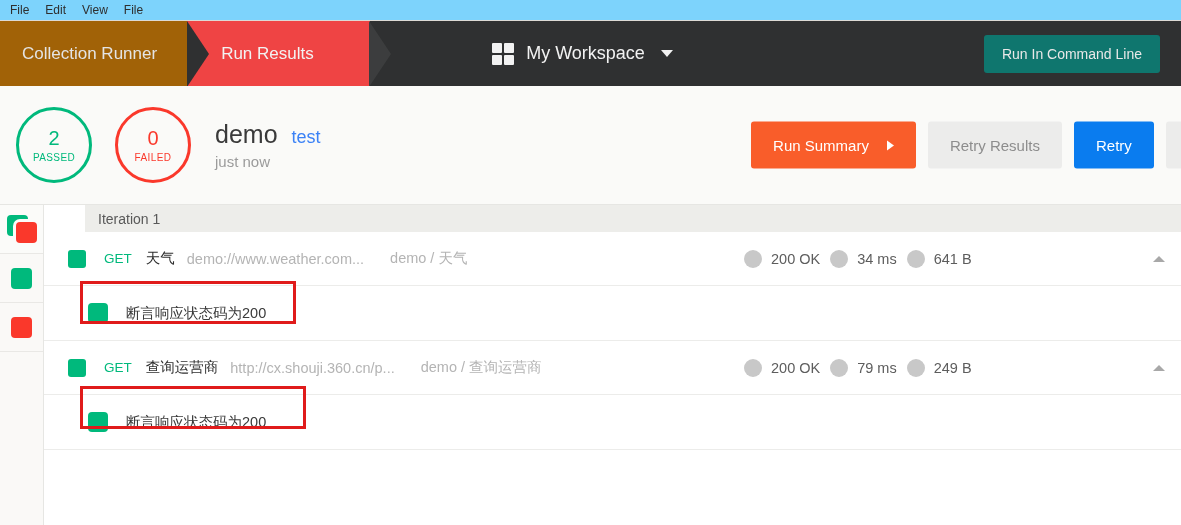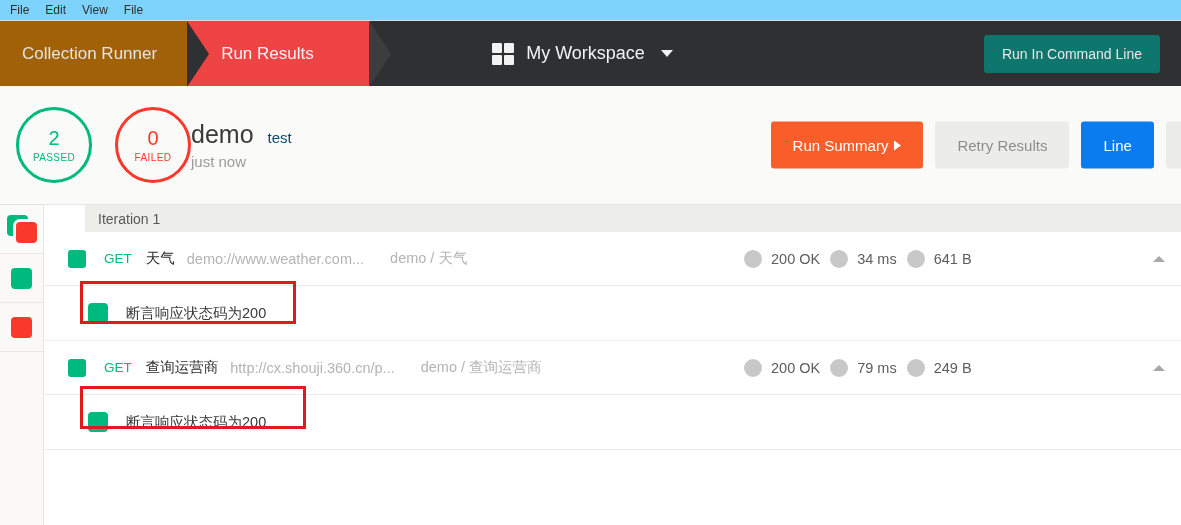--- a/index.html
+++ b/index.html
@@ -144,24 +144,24 @@
     align-items: center;
     justify-content: center;
     margin-left: 16px;
   }
   .stat.fail { border-color: #fa382b; margin-left: 23px; }
   .stat .num { font-size: 20px; line-height: 20px; color: #00b97c; }
   .stat.fail .num { color: #fa382b; }
   .stat .lbl { font-size: 10px; letter-spacing: .4px; color: #00b97c; margin-top: 4px; }
   .stat.fail .lbl { color: #fa382b; }
 
-  .runinfo { }
+  .runinfo { margin-left: 24px; }
   .runinfo-top { display: flex; align-items: baseline; gap: 14px; }
   .run-name { font-size: 25px; color: #3a3a3a; }
-  .run-env { font-size: 15px; color: #0c4a6e; }
+  .run-env { font-size: 18px; color: #3b82f6; }
   .run-time { font-size: 15px; color: #9b9b9b; margin-top: 4px; }
 
   .actions {
     position: absolute;
     right: -48px;
     top: 50%;
     transform: translateY(-50%);
     display: flex;
     align-items: center;
     gap: 12px;
@@ -170,21 +170,21 @@
     border: none;
     border-radius: 3px;
     font-family: inherit;
     font-size: 15px;
     padding: 0 22px;
     height: 47px;
     cursor: pointer;
     white-space: nowrap;
     display: flex;
     align-items: center;
-    gap: 6px;
+    gap: 18px;
   }
   .btn-orange { background: #f95d2a; color: #fff; }
   .btn-grey { background: #ececeb; color: #8d8d8d; }
   .btn-blue { background: #0a7cef; color: #fff; }
   .caret-right {
     width: 0; height: 0;
     border-top: 5px solid transparent;
     border-bottom: 5px solid transparent;
     border-left: 7px solid #fff;
   }
@@ -360,21 +360,21 @@
     </div>
     <div class="run-time">just now</div>
   </div>
 
   <div class="actions">
     <button class="btn btn-orange">
       <span>Run Summary</span>
       <span class="caret-right"></span>
     </button>
     <button class="btn btn-grey">Retry Results</button>
-    <button class="btn btn-blue">Line</button>
+    <button class="btn btn-blue">Retry</button>
     <button class="btn btn-grey">Ne</button>
   </div>
 </div>
 
 <div class="body">
 
   <div class="filters">
     <div class="filter sel">
       <span class="dual">
         <span class="sq green"></span>

